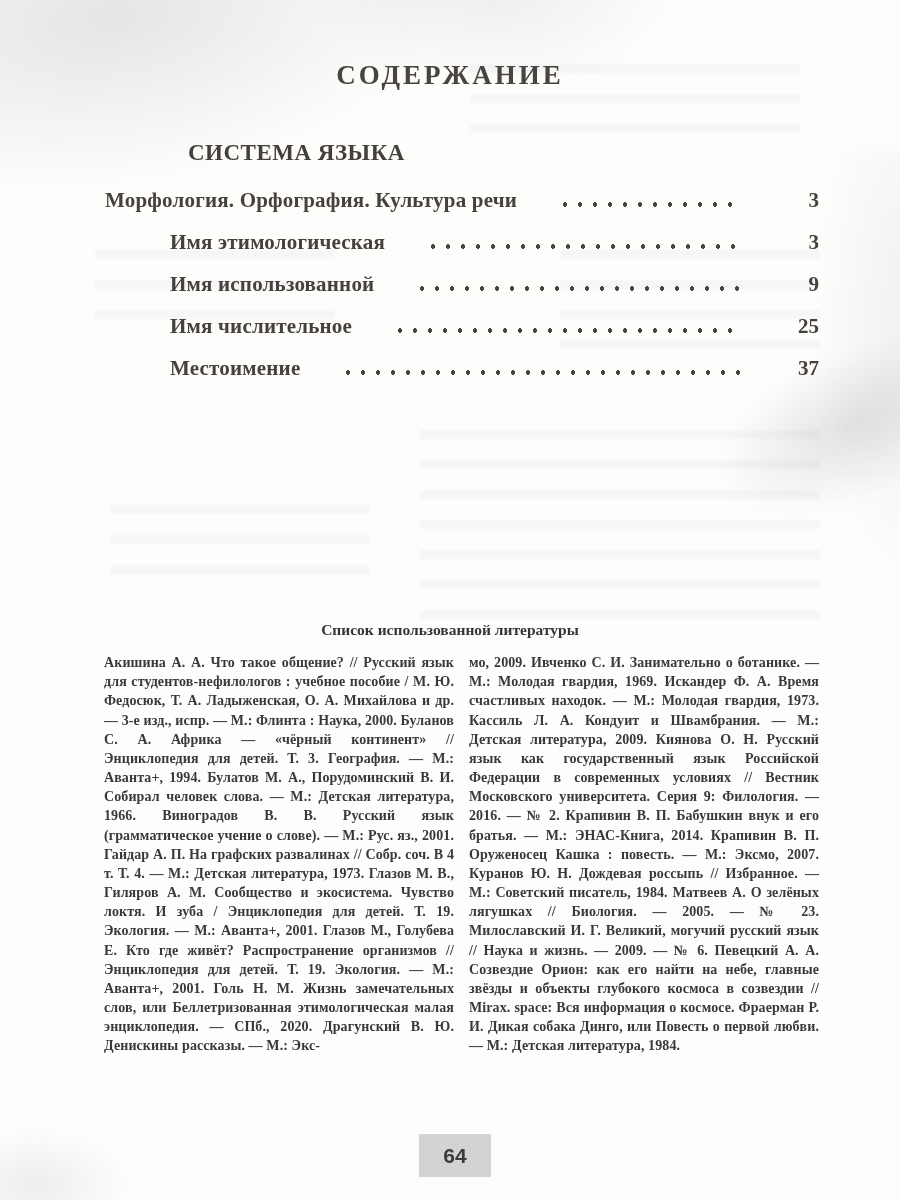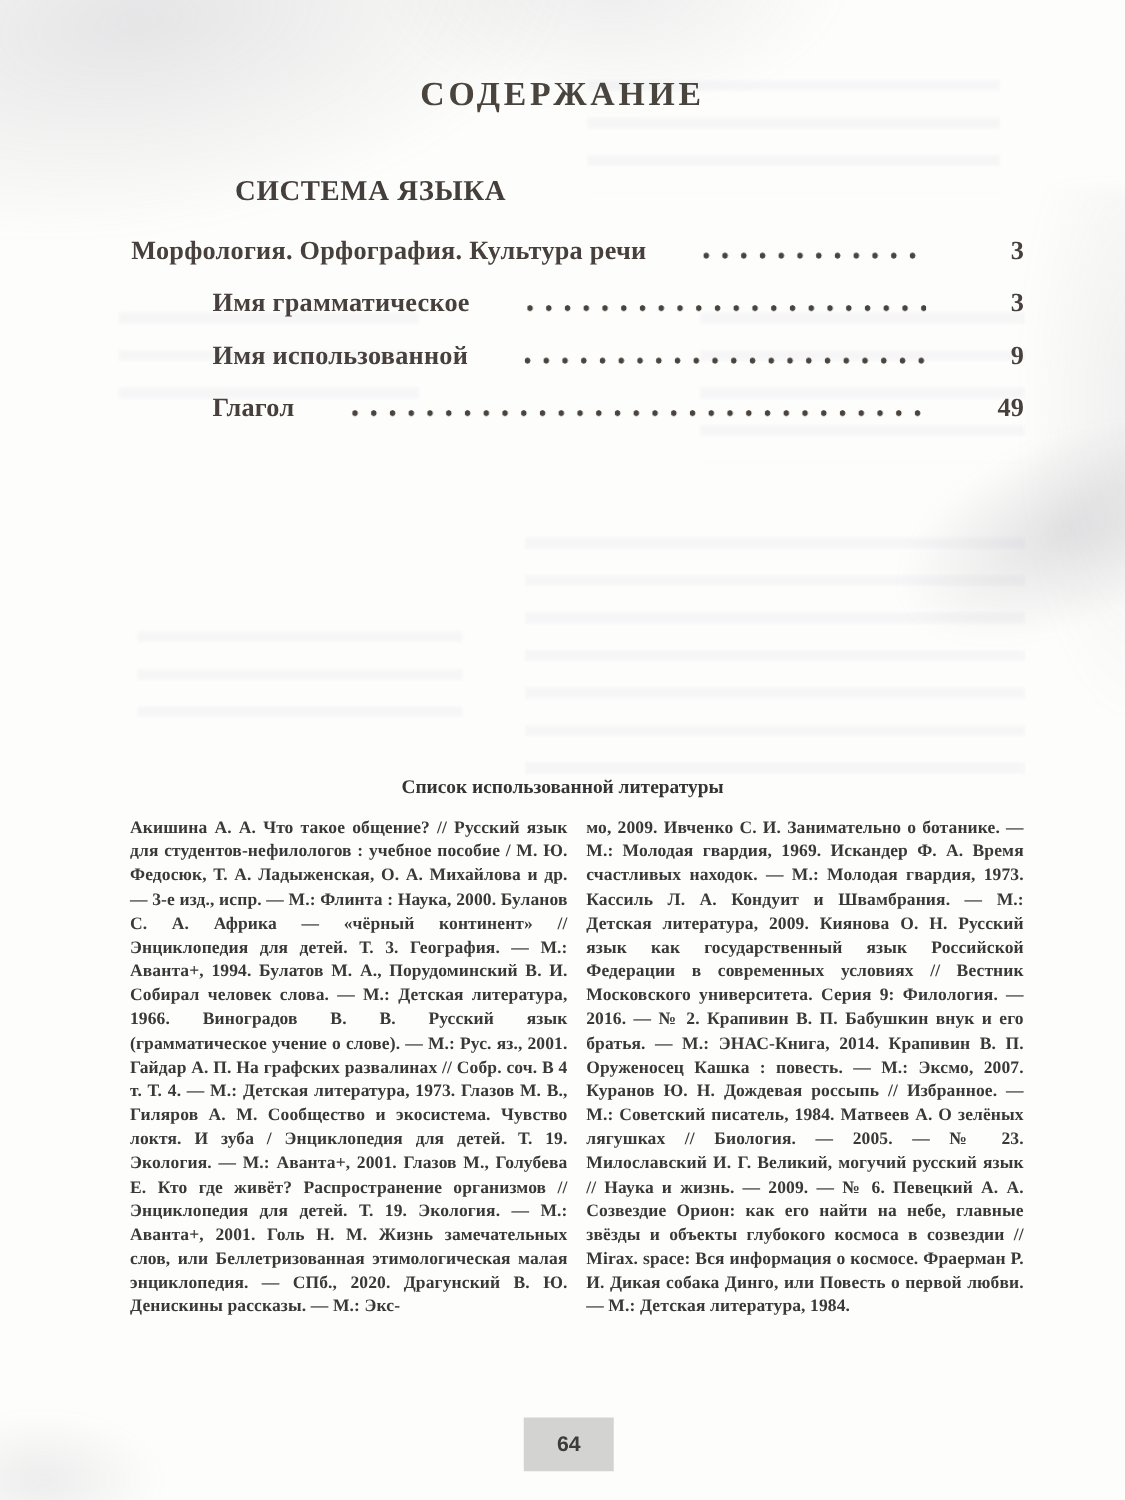--- a/index.html
+++ b/index.html
@@ -102,21 +102,21 @@
     font-weight:bold;
   }
 
   
   .page-number-box{
     position:absolute;left:419px;top:1134px;
     width:72px;height:43px;
     background:#d3d3d1;
     display:flex;align-items:center;justify-content:center;
     font-family:"Liberation Sans", sans-serif;
-    font-size:17px;font-weight:bold;color:#3c3c3c;
+    font-size:21px;font-weight:bold;color:#3c3c3c;
   }
 </style>
 </head>
 <body>
 
 <div class="smudge smudge-top-left"></div>
 <div class="smudge smudge-top-mid"></div>
 <div class="smudge smudge-right-edge"></div>
 <div class="smudge smudge-feather-right"></div>
 <div class="smudge smudge-bottom-left"></div>
@@ -132,38 +132,43 @@
 
 <div class="toc-list">
 
   <div class="toc-row">
     <span class="toc-label">Морфология. Орфография. Культура речи</span>
     <span class="toc-leader"></span>
     <span class="toc-page">3</span>
   </div>
 
   <div class="toc-row indent">
-    <span class="toc-label">Имя грамматическое</span>
+    <span class="toc-label">Имя этимологическая</span>
     <span class="toc-leader"></span>
     <span class="toc-page">3</span>
   </div>
 
   <div class="toc-row indent">
     <span class="toc-label">Имя использованной</span>
     <span class="toc-leader"></span>
     <span class="toc-page">9</span>
   </div>
 
-
+  <div class="toc-row indent">
+    <span class="toc-label">Имя числительное</span>
+    <span class="toc-leader"></span>
+    <span class="toc-page">25</span>
+  </div>
 
   <div class="toc-row indent">
-    <span class="toc-label">Глагол</span>
+    <span class="toc-label">Местоимение</span>
     <span class="toc-leader"></span>
-    <span class="toc-page">49</span>
+    <span class="toc-page">37</span>
   </div>
+
 
 </div>
 
 <div class="bib-heading">Список использованной литературы</div>
 
 <div class="bib-columns">
   <p class="bib-col">Акишина А. А. Что такое общение? // Русский язык для студентов-нефилологов : учебное пособие / М. Ю. Федосюк, Т. А. Ладыженская, О. А. Михайлова и др. — 3-е изд., испр. — М.: Флинта : Наука, 2000. Буланов С. А. Африка — «чёрный континент» // Энциклопедия для детей. Т. 3. География. — М.: Аванта+, 1994. Булатов М. А., Порудоминский В. И. Собирал человек слова. — М.: Детская литература, 1966. Виноградов В. В. Русский язык (грамматическое учение о слове). — М.: Рус. яз., 2001. Гайдар А. П. На графских развалинах // Собр. соч. В 4 т. Т. 4. — М.: Детская литература, 1973. Глазов М. В., Гиляров А. М. Сообщество и экосистема. Чувство локтя. И зуба / Энциклопедия для детей. Т. 19. Экология. — М.: Аванта+, 2001. Глазов М., Голубева Е. Кто где живёт? Распространение организмов // Энциклопедия для детей. Т. 19. Экология. — М.: Аванта+, 2001. Голь Н. М. Жизнь замечательных слов, или Беллетризованная этимологическая малая энциклопедия. — СПб., 2020. Драгунский В. Ю. Денискины рассказы. — М.: Экс-</p>
   <p class="bib-col">мо, 2009. Ивченко С. И. Занимательно о ботанике. — М.: Молодая гвардия, 1969. Искандер Ф. А. Время счастливых находок. — М.: Молодая гвардия, 1973. Кассиль Л. А. Кондуит и Швамбрания. — М.: Детская литература, 2009. Киянова О. Н. Русский язык как государственный язык Российской Федерации в современных условиях // Вестник Московского университета. Серия 9: Филология. — 2016. — № 2. Крапивин В. П. Бабушкин внук и его братья. — М.: ЭНАС-Книга, 2014. Крапивин В. П. Оруженосец Кашка : повесть. — М.: Эксмо, 2007. Куранов Ю. Н. Дождевая россыпь // Избранное. — М.: Советский писатель, 1984. Матвеев А. О зелёных лягушках // Биология. — 2005. — № 23. Милославский И. Г. Великий, могучий русский язык // Наука и жизнь. — 2009. — № 6. Певецкий А. А. Созвездие Орион: как его найти на небе, главные звёзды и объекты глубокого космоса в созвездии // Mirax. space: Вся информация о космосе. Фраерман Р. И. Дикая собака Динго, или Повесть о первой любви. — М.: Детская литература, 1984.</p>
 </div>
 

